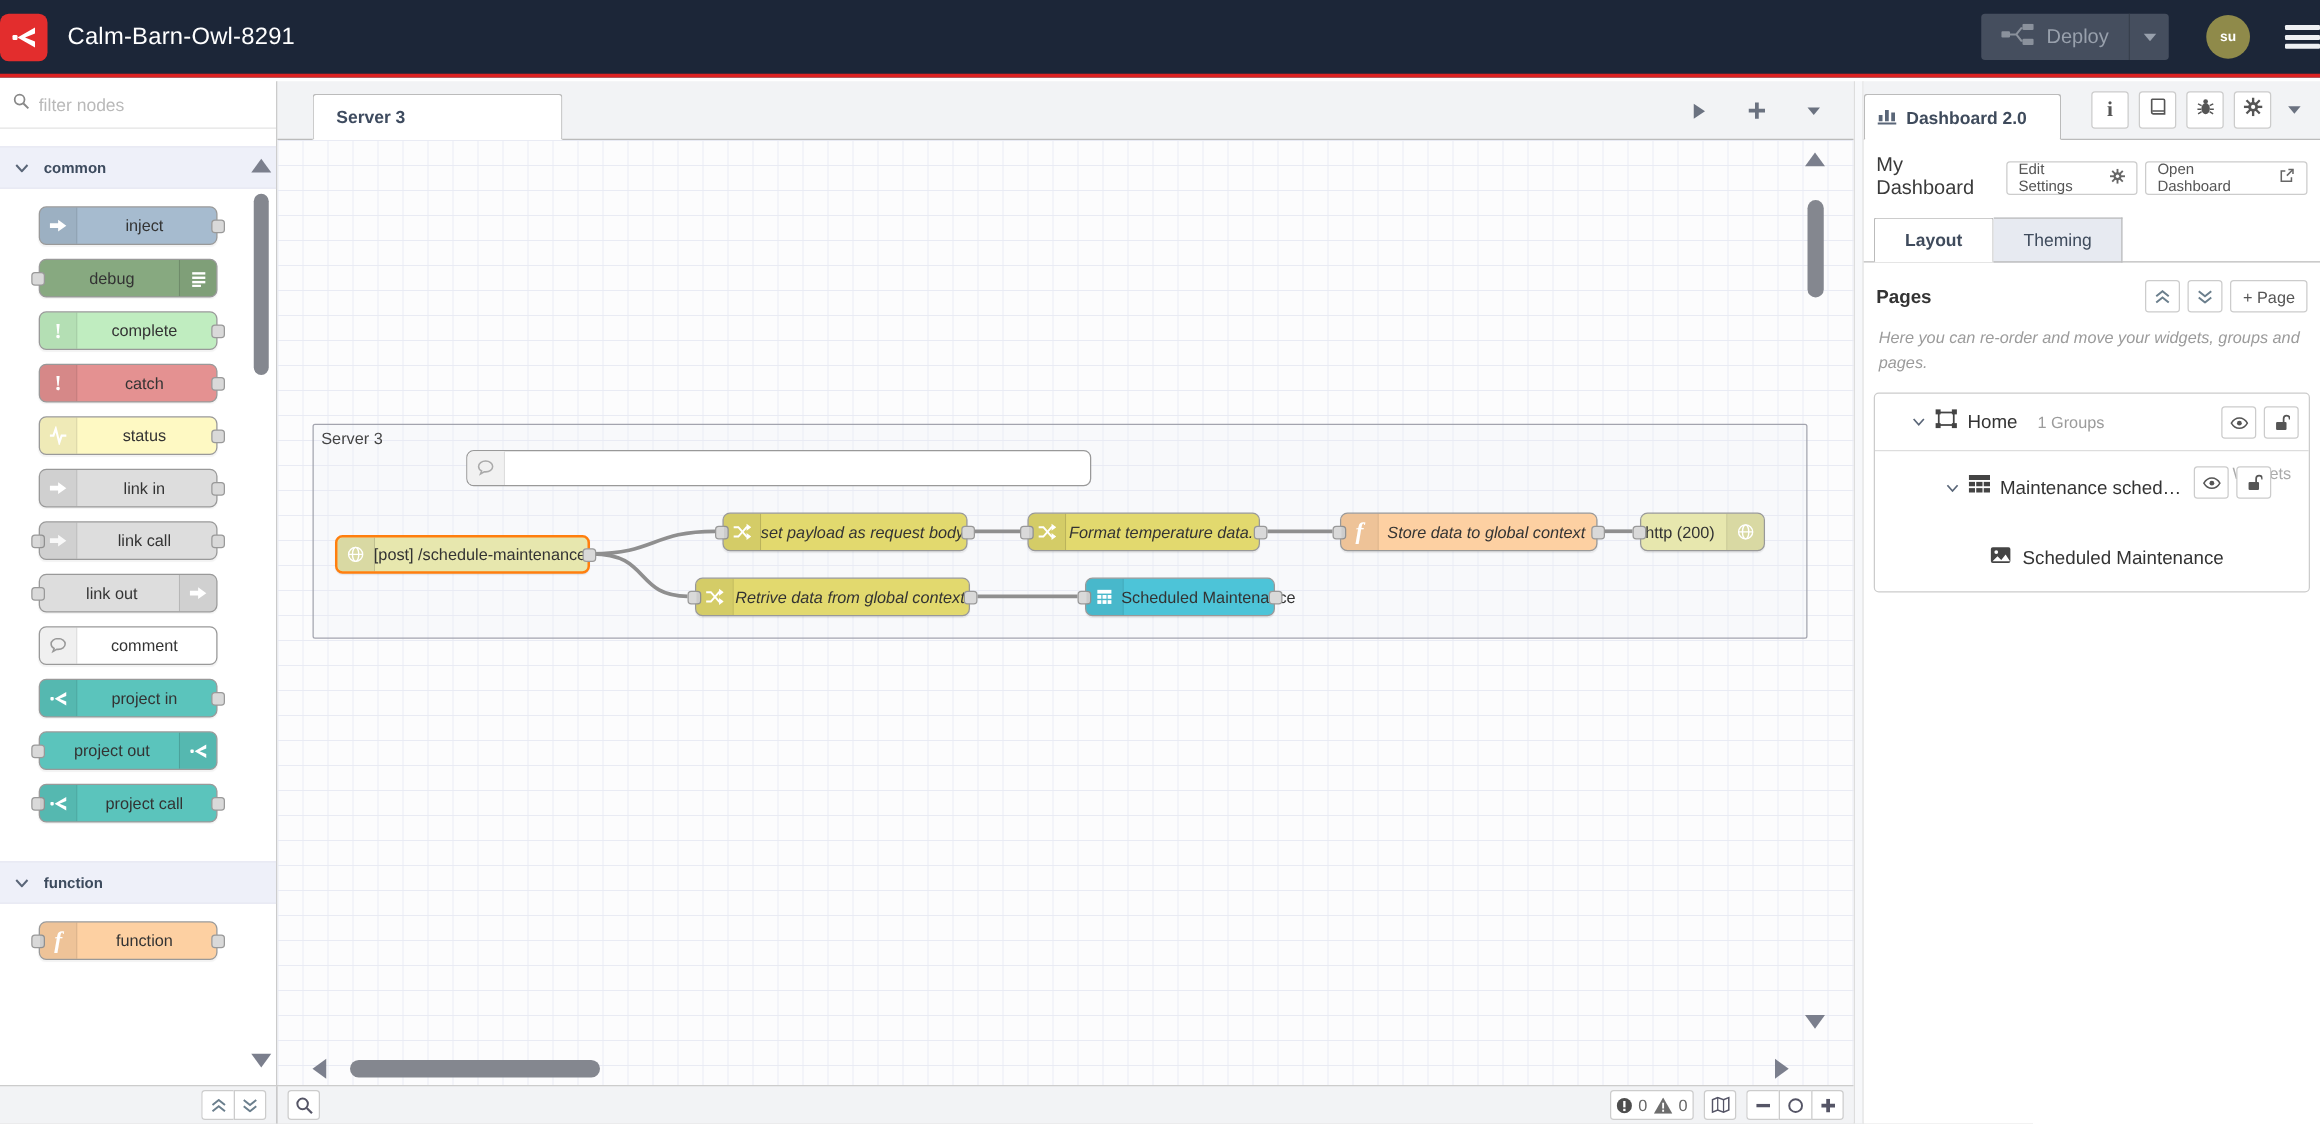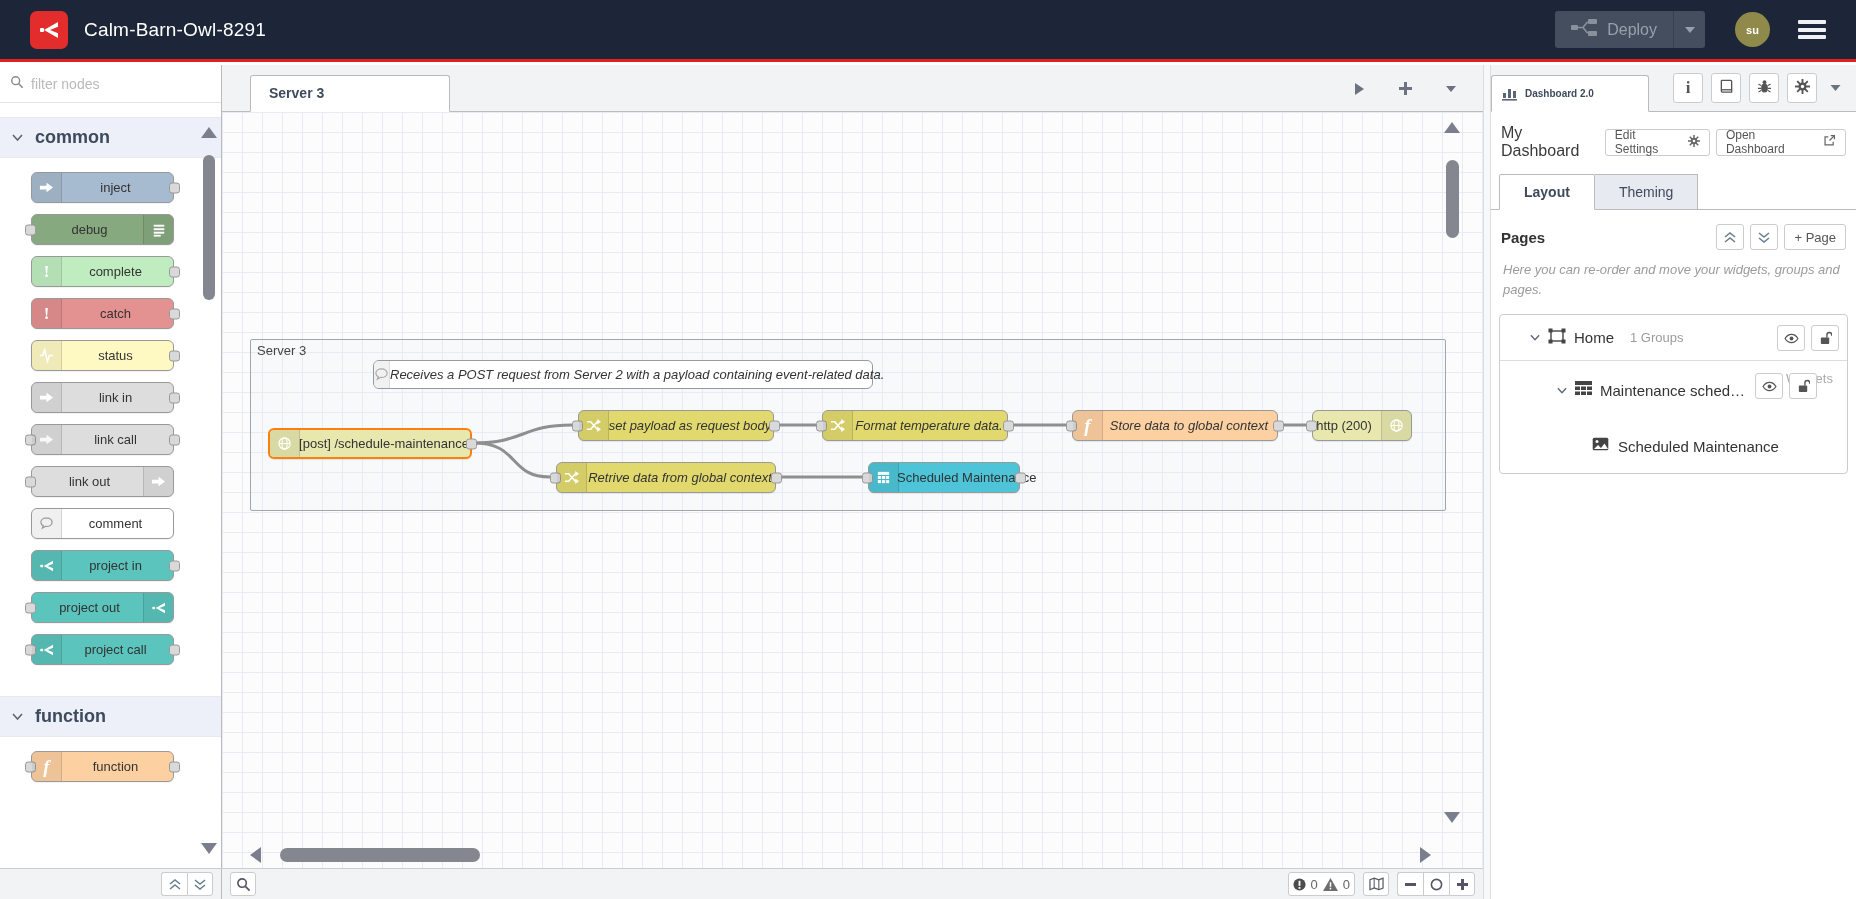--- a/index.html
+++ b/index.html
@@ -1,36 +1,36 @@
 <!DOCTYPE html>
 <html><head>
 <meta charset="utf-8">
 <style>
   * { margin:0; padding:0; box-sizing:border-box; }
   html,body { width:1856px; height:899px; font-family:"Liberation Sans",sans-serif; background:#fff; overflow:hidden; }
   #app { position:relative; width:1856px; height:899px; background:#fff; border-bottom:1px solid #c9c9c9; }
 
   
-  .header { position:absolute; left:0; top:0; width:1856px; height:62px; background:#1c2638; border-bottom:3px solid #dd2222; display:flex; align-items:center; padding:0 30px; }
+  .header { position:absolute; left:0; top:0; width:1856px; height:62px; background:#1c2638; border-bottom:3px solid #dd2222; display:flex; align-items:center; padding:0 0; }
   .logo { width:38px; height:38px; background:#e32d2d; border-radius:7px; display:flex; align-items:center; justify-content:center; }
   .hdr-title { color:#fff; font-size:19px; margin-left:16px; letter-spacing:.2px; }
   .hdr-right { margin-left:auto; display:flex; align-items:center; }
   .deploy-btn { display:flex; align-items:center; height:37px; background:#454e5e; border-radius:3px; color:#98a0ac; font-size:16px; }
   .deploy-main { display:flex; align-items:center; gap:10px; padding:0 16px; }
   .deploy-arrow { width:32px; height:100%; display:flex; align-items:center; justify-content:center; border-left:1px solid #38404d; }
   .avatar { width:35px; height:35px; border-radius:50%; background:#8f8a4a; color:#fff; font-size:11px; font-weight:bold; display:flex; align-items:center; justify-content:center; margin-left:30px; }
   .burger { margin-left:28px; width:28px; height:19px; display:flex; flex-direction:column; justify-content:space-between; cursor:pointer; }
   .burger span { display:block; height:4px; background:#eef0f3; border-radius:1px; }
 
   
   .palette { position:absolute; left:0; top:65px; width:222px; height:803px; background:#fff; border-right:1px solid #bbb; overflow:hidden; }
   .filter-row { height:38px; border-bottom:1px solid #e3e3e3; display:flex; align-items:center; padding:0 10px; gap:7px; }
   .filter-row input { border:none; outline:none; font-size:14px; color:#555; width:150px; font-family:"Liberation Sans",sans-serif; }
   .filter-row input::placeholder { color:#b9b9b9; }
-  .cat-hdr { background:#eef0f9; border-top:1px solid #e6e8f2; border-bottom:1px solid #e6e8f2; padding:9px 12px; font-size:18px; font-weight:bold; color:#3d4b5e; display:flex; align-items:center; gap:12px; margin-top:14px; }
+  .cat-hdr { background:#eef0f9; border-top:1px solid #e6e8f2; border-bottom:1px solid #e6e8f2; padding:9px 12px; font-size:12px; font-weight:bold; color:#3d4b5e; display:flex; align-items:center; gap:12px; margin-top:14px; }
   .cat-hdr:first-of-type { margin-top:14px; }
   .pn-list { padding:14px 0 6px 0; }
   .pnode { position:relative; width:143px; height:31px; margin:0 0 11px 31px; border:1px solid #999; border-radius:6px; font-size:13px; color:#333; display:flex; align-items:center; box-shadow:0 1px 1px rgba(0,0,0,.05); }
   .pnode .nicon { position:absolute; top:0; width:30px; height:100%; background:rgba(0,0,0,.06); display:flex; align-items:center; justify-content:center; }
   .pnode .nicon.left  { left:0; border-right:1px solid rgba(0,0,0,.12); border-radius:5px 0 0 5px; }
   .pnode .nicon.right { right:0; border-left:1px solid rgba(0,0,0,.12); border-radius:0 5px 5px 0; }
   .pnode .nlabel { flex:1; text-align:center; }
   .pnode .nlabel.pad-l { padding-left:26px; }
   .pnode .nlabel.pad-r { padding-right:26px; }
   .port { position:absolute; width:11px; height:11px; background:#d9d9d9; border:1px solid #999; border-radius:3px; top:50%; transform:translateY(-50%); }
@@ -91,21 +91,21 @@
   .btn-join .fbtn { border-radius:0; border-right:none; }
   .btn-join .fbtn:first-child { border-radius:3px 0 0 3px; }
   .btn-join .fbtn:last-child { border-radius:0 3px 3px 0; border-right:1px solid #ccc; }
   .status-box { display:flex; align-items:center; gap:5px; font-size:13px; color:#666; }
   .foot-right { margin-left:auto; display:flex; align-items:center; gap:8px; }
 
   
   .splitter { position:absolute; left:1483px; top:65px; width:8px; height:834px; background:#f7f8fa; border-left:1px solid #ddd; border-right:1px solid #ddd; }
   .sidebar { position:absolute; left:1491px; top:65px; width:365px; height:834px; background:#fff; }
   .sb-strip { position:relative; height:47px; background:#f2f3f5; border-bottom:1px solid #bbb; }
-  .sb-tab { position:absolute; left:0; bottom:-1px; height:37px; width:158px; background:#fff; border:1px solid #bbb; border-bottom:1px solid #fff; border-radius:3px 3px 0 0; display:flex; align-items:center; gap:7px; padding-left:10px; font-size:10px; font-weight:bold; color:#3f4b5c; }
+  .sb-tab { position:absolute; left:0; bottom:-1px; height:37px; width:158px; background:#fff; border:1px solid #bbb; border-bottom:1px solid #fff; border-radius:3px 3px 0 0; display:flex; align-items:center; gap:7px; padding-left:10px; font-size:14px; font-weight:bold; color:#3f4b5c; }
   .sb-btns { position:absolute; right:14px; top:8px; display:flex; align-items:center; gap:8px; }
   .sq-btn { width:30px; height:30px; background:#fff; border:1px solid #ccc; border-radius:3px; display:flex; align-items:center; justify-content:center; color:#555; }
   .info-i { font-family:"Liberation Serif",serif; font-weight:bold; font-size:17px; color:#555; }
 
   .sb-row1 { display:flex; align-items:center; padding:12px 10px 10px 10px;justify-content:flex-end; }
   .sb-title { font-size:16px; color:#3a3a3a; }
   .mini-btn { height:27px; background:#fff; border:1px solid #ccc; border-radius:3px; font-size:12px; color:#555; display:flex; align-items:center; gap:6px; padding:0 9px; }
   .sb-row1 .grp { margin-left:auto; display:flex; gap:6px; }
 
   .sb-tabs { position:relative; display:flex; padding-left:8px; border-bottom:1px solid #bbb; margin-top:4px; }
@@ -376,21 +376,20 @@
           <path d="M560,365 L640,365"></path>
         </g>
       </svg>
 
       <div class="comment-node" style="left:151px; top:248px; width:500px;">
         <span class="cicon">
             <svg width="15" height="15" viewBox="0 0 16 16">
               <path d="M8 2C4.7 2 2 4 2 6.6c0 1.6 1 3 2.6 3.8L3.6 13l3.2-1.9c.4.1.8.1 1.2.1 3.3 0 6-2 6-4.6S11.3 2 8 2z" fill="none" stroke="#aaa" stroke-width="1.3"></path>
             </svg>
           </span>
-        <span class="ctext">Receives a POST request from Server 2 with a payload containing event-related data.</span>
       </div>
 
       <div class="fnode c-http selected" style="left:46px; top:316px; width:204px;">
         <span class="nicon left">
             <svg width="15" height="15" viewBox="0 0 16 16">
               <g stroke="#fff" fill="none" stroke-width="1.2">
                 <circle cx="8" cy="8" r="6"></circle>
                 <ellipse cx="8" cy="8" rx="2.7" ry="6"></ellipse>
                 <path d="M2 8h12"></path>
               </g>

